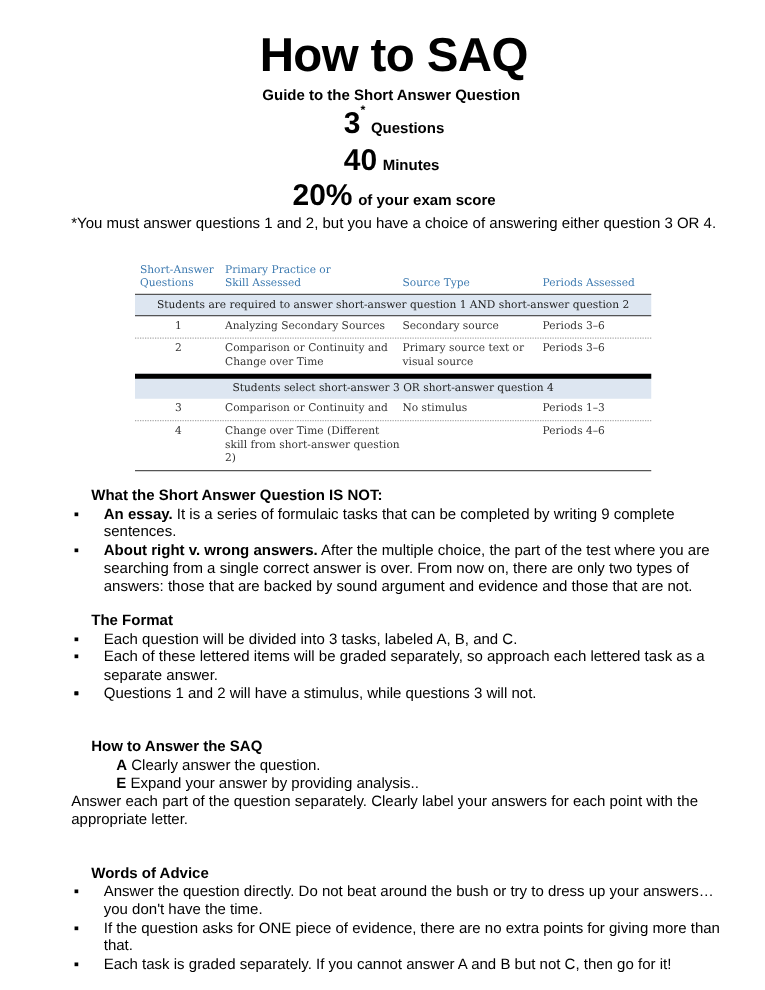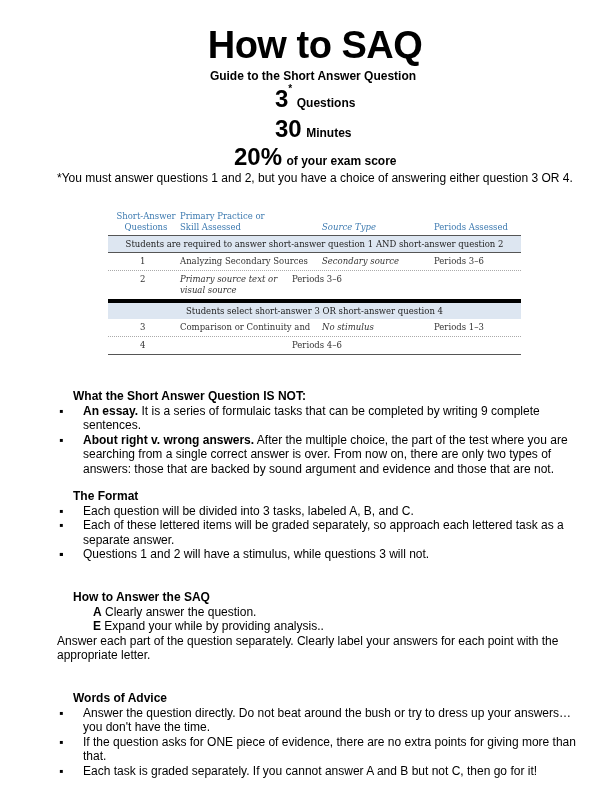--- a/index.html
+++ b/index.html
@@ -8,23 +8,23 @@
   .subtitle { position: absolute; top: 69px; left: 0; width: 626px; text-align: center; font-size: 12px; font-weight: bold; }
   .stat { position: absolute; font-weight: bold; white-space: nowrap; }
   .stat .big { font-size: 24px; }
   .stat .small { font-size: 12px; }
   .stat sup { font-size: 10px; vertical-align: top; position: relative; top: -2px; }
   .note { position: absolute; top: 171px; left: 57px; font-size: 12px; white-space: nowrap; }
 
   .table-wrap { position: absolute; top: 203px; left: 108px; width: 413px; font-family: "DejaVu Serif", serif; font-size: 8.5px; color: #333; }
   .thead { display: flex; color: #3d7ab0; border-bottom: 1.5px solid #555; height: 30px; align-items: flex-end; padding-bottom: 2px; }
   .thead div { line-height: 11px; }
-  .c1 { width: 68px; padding-left: 4px; text-align: center; }
+  .c1 { width: 68px; padding-left: 4px; }
   .c2 { width: 142px; }
-  .c3 { width: 112px; font-style: italic; }
+  .c3 { width: 112px; }
   .c4 { width: 87px; }
   .band { background: #dde6f1; text-align: center; height: 16px; line-height: 16px; font-size: 8.5px; color: #222; }
   .band.top { border-bottom: 1px solid #555; }
   .band.mid { border-top: 4px solid #000000; }
   .row { display: flex; border-bottom: 1px dotted #aaa; padding: 3px 0; line-height: 11px; }
   .row .c1 { text-align: left; padding-left: 32px; width: 40px; }
   .tbottom { border-bottom: 1.5px solid #555; }
 
   .section { position: absolute; left: 57px; width: 530px; font-size: 12px; line-height: 14.5px; }
   .h { font-weight: bold; margin-left: 16px; }
@@ -38,21 +38,21 @@
 <body>
 
 <div class="title">How to SAQ</div>
 <div class="subtitle">Guide to the Short Answer Question</div>
 
 <div class="stat" style="top:85px; left:275px;">
   <span class="big">3</span><sup>*</sup>
   <span class="small">Questions</span>
 </div>
 <div class="stat" style="top:115px; left:275px;">
-  <span class="big">30</span>
+  <span class="big">40</span>
   <span class="small">Minutes</span>
 </div>
 <div class="stat" style="top:143px; left:234px;">
   <span class="big">20%</span>
   <span class="small">of your exam score</span>
 </div>
 
 <div class="note">*You must answer questions 1 and 2, but you have a choice of answering either question 3 OR 4.</div>
 
 <div class="table-wrap">
@@ -64,32 +64,34 @@
   </div>
   <div class="band top">Students are required to answer short-answer question 1 AND short-answer question 2</div>
   <div class="row">
     <div class="c1">1</div>
     <div class="c2">Analyzing Secondary Sources</div>
     <div class="c3">Secondary source</div>
     <div class="c4">Periods 3–6</div>
   </div>
   <div class="row" style="border-bottom:none;">
     <div class="c1">2</div>
+    <div class="c2">Comparison or Continuity and Change over Time</div>
     <div class="c3">Primary source text or visual source</div>
     <div class="c4">Periods 3–6</div>
   </div>
   <div class="band mid">Students select short-answer 3 OR short-answer question 4</div>
   <div class="row">
     <div class="c1">3</div>
     <div class="c2">Comparison or Continuity and</div>
     <div class="c3">No stimulus</div>
     <div class="c4">Periods 1–3</div>
   </div>
   <div class="row tbottom" style="border-bottom:1.5px solid #555;">
     <div class="c1">4</div>
+    <div class="c2">Change over Time (Different skill from short-answer question 2)</div>
     <div class="c3"></div>
     <div class="c4">Periods 4–6</div>
   </div>
 </div>
 
 <div class="section" style="top:389px;">
   <div class="h">What the Short Answer Question IS NOT:</div>
   <ul>
     <li><span class="bullet">▪</span><b>An essay.</b><span> It is a series of formulaic tasks that can be completed by writing 9 complete sentences.</span></li>
     <li><span class="bullet">▪</span><b>About right v. wrong answers.</b><span> After the multiple choice, the part of the test where you are searching from a single correct answer is over. From now on, there are only two types of answers: those that are backed by sound argument and evidence and those that are not.</span></li>
@@ -102,21 +104,21 @@
     <li><span class="bullet">▪</span><span>Each question will be divided into 3 tasks, labeled A, B, and C.</span></li>
     <li><span class="bullet">▪</span><span>Each of these lettered items will be graded separately, so approach each lettered task as a separate answer.</span></li>
     <li><span class="bullet">▪</span></li>
     <li><span class="bullet">▪</span><span>Questions 1 and 2 will have a stimulus, while questions 3 will not.</span></li>
   </ul>
 </div>
 
 <div class="section" style="top:590px;">
   <div class="h">How to Answer the SAQ</div>
   <div class="indent"><b>A</b><span> Clearly answer the question.</span></div>
-  <div class="indent"><b>E</b><span> Expand your while by providing analysis..</span></div>
+  <div class="indent"><b>E</b><span> Expand your answer by providing analysis..</span></div>
   <div>Answer each part of the question separately. Clearly label your answers for each point with the appropriate letter.</div>
 </div>
 
 <div class="section" style="top:691px;">
   <div class="h">Words of Advice</div>
   <ul>
     <li><span class="bullet">▪</span><span>Answer the question directly. Do not beat around the bush or try to dress up your answers… you don't have the time.</span></li>
     <li><span class="bullet">▪</span><span>If the question asks for ONE piece of evidence, there are no extra points for giving more than that.</span></li>
     <li><span class="bullet">▪</span><span>Each task is graded separately. If you cannot answer A and B but not C, then go for it!</span></li>
   </ul>

